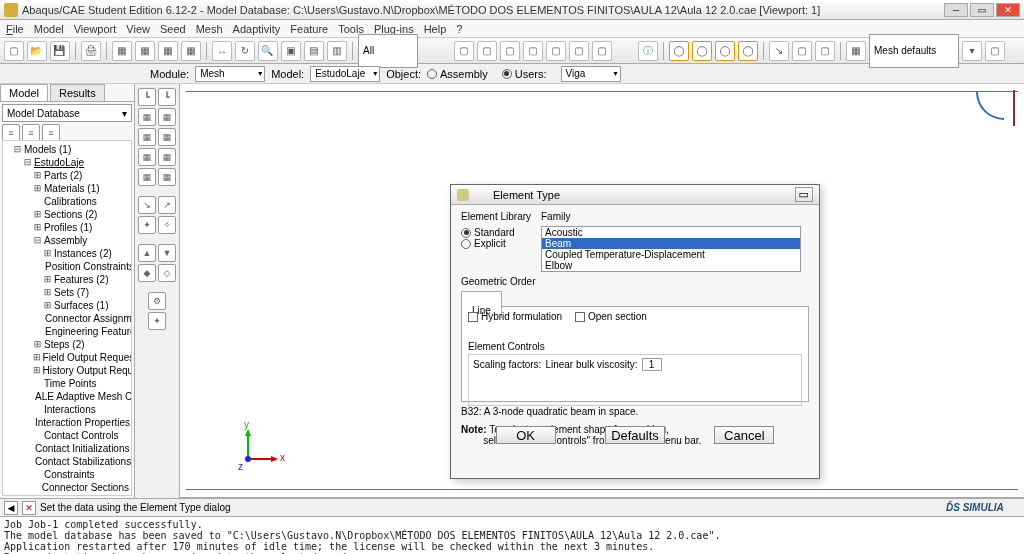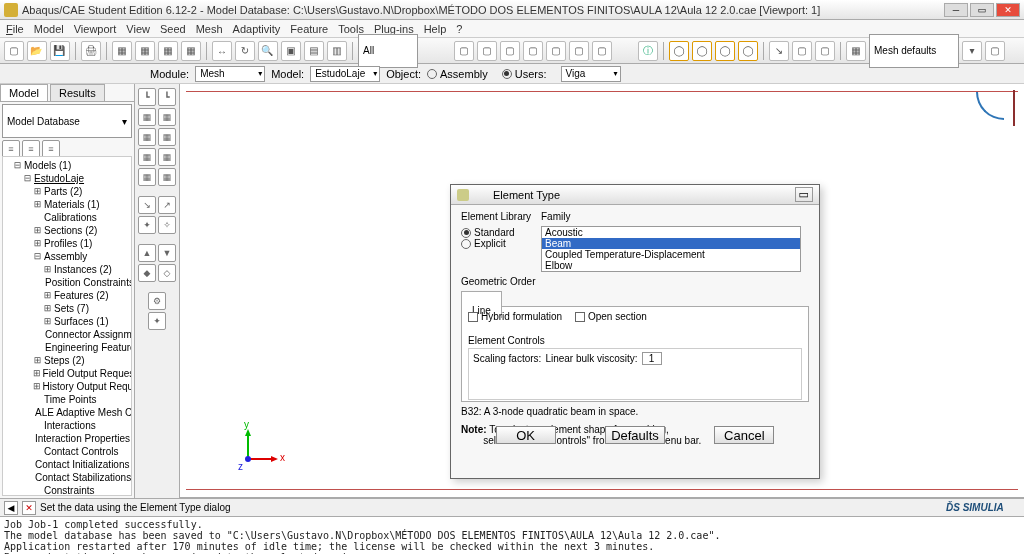--- a/index.html
+++ b/index.html
@@ -17,21 +17,21 @@
 .tsep { width:1px; height:18px; background:#aaa; margin:0 2px; }
 .tsel { height:34px; background:#fff; border:1px solid #999; padding:0 4px; font-size:10px; display:flex; align-items:center; min-width:60px;}
 .modulebar { height:20px; background:#f0f0f0; border-bottom:1px solid #ccc; display:flex; align-items:center; padding-left:150px; gap:6px; font-size:11px;}
 .mbsel { height:16px; background:#fff; border:1px solid #999; padding:0 10px 0 4px; font-size:10px; display:flex; align-items:center; min-width:70px; position:relative; }
 .mbsel:after { content:"▾"; position:absolute; right:2px; font-size:8px; }
 .main { display:flex; height:414px; }
 .leftpanel { width:135px; background:#f7f7f7; border-right:1px solid #aaa; display:flex; flex-direction:column; }
 .tabs { height:18px; display:flex; border-bottom:1px solid #aaa;}
 .tab { padding:2px 8px; font-size:11px; border:1px solid #aaa; border-bottom:none; background:#e8e8e8; margin-right:2px;}
 .tab.active { background:#fff;}
-.treehead { height:18px; display:flex; align-items:center; padding:16px 4px; background:#fff; border:1px solid #999; margin:2px; font-size:10px; }
+.treehead { height:18px; display:flex; align-items:center; padding:0 4px; background:#fff; border:1px solid #999; margin:2px; font-size:10px; }
 .tree { flex:1; overflow:auto; font-size:10px; padding:2px 2px; background:#fff; border:1px solid #ccc; margin:0 2px 2px 2px;}
 .tree .n { white-space:nowrap; padding:0 0 0 2px; line-height:13px; display:flex; align-items:center;}
 .tree .n .tg { width:9px; display:inline-block; text-align:center; color:#555; font-size:9px; cursor:pointer;}
 .tree .n .lab { padding-left:2px;}
 .tree .d1 { padding-left:8px;} .tree .d2 { padding-left:18px;} .tree .d3 { padding-left:28px;} .tree .d4 { padding-left:38px;}
 .toolcol { width:45px; background:#f0f0f0; border-right:1px solid #aaa; display:flex; flex-direction:column; align-items:center; padding-top:4px; gap:2px;}
 .toolcol .row { display:flex; gap:2px;}
 .ticon { width:18px; height:18px; background:#fff; border:1px solid #999; border-radius:2px; display:flex; align-items:center; justify-content:center; font-size:9px; color:#666;}
 .viewport { flex:1; background:#fff; position:relative; border-bottom:1px solid #aaa;}
 .vp-top-line { position:absolute; top:7px; left:6px; right:6px; height:1px; background:#c0504d;}
@@ -50,21 +50,21 @@
 .radio .dot { width:10px; height:10px; border:1px solid #666; border-radius:50%; display:flex; align-items:center; justify-content:center;}
 .radio .dot.on:after { content:""; width:5px; height:5px; background:#333; border-radius:50%;}
 .family-list { border:1px solid #999; height:46px; width:260px; overflow:hidden; background:#fff; font-size:10px;}
 .family-list .opt { padding:0 3px; line-height:11px;}
 .family-list .opt.sel { background:#316ac5; color:#fff;}
 .linetabs { display:flex; border-bottom:1px solid #aaa; margin-top:4px; height:16px;}
 .linetab { padding:13px 10px; border:1px solid #aaa; border-bottom:none; background:#fff; font-size:10px;}
 .linebody { border:1px solid #aaa; border-top:none; padding:4px 6px; height:95px; background:#fff;}
 .cb { display:inline-flex; align-items:center; gap:3px; margin-right:10px;}
 .cb .box { width:10px; height:10px; border:1px solid #666; background:#fff;}
-.fieldset-label { font-size:10px; margin:11px 0 2px;}
+.fieldset-label { font-size:10px; margin:17px 0 2px;}
 .scaling { display:flex; align-items:center; gap:4px; font-size:10px;}
 .scaling input { width:20px; height:13px; font-size:10px; border:1px solid #999; text-align:center;}
 .desc { font-size:10px; padding:4px 0;}
 .note { font-size:10px; margin-top:3px;}
 .note b { font-weight:bold;}
 .dlg-btns { position:absolute; bottom:8px; left:0; right:0; display:flex; justify-content:space-around; padding:0 20px;}
 .btn { width:60px; height:18px; background:linear-gradient(#fff,#e0e0e0); border:1px solid #888; font-size:13px; display:flex; align-items:center; justify-content:center;}
 .status { height:18px; background:#f0f0f0; border-top:1px solid #aaa; display:flex; align-items:center; padding:0 4px; gap:4px; font-size:10px;}
 .status .sb { width:14px; height:14px; border:1px solid #999; background:#fff; display:flex; align-items:center; justify-content:center; font-size:9px;}
 .logo { position:absolute; right:8px; width:70px; font-size:10px; font-style:italic; font-weight:bold; color:#1e4e79;}

